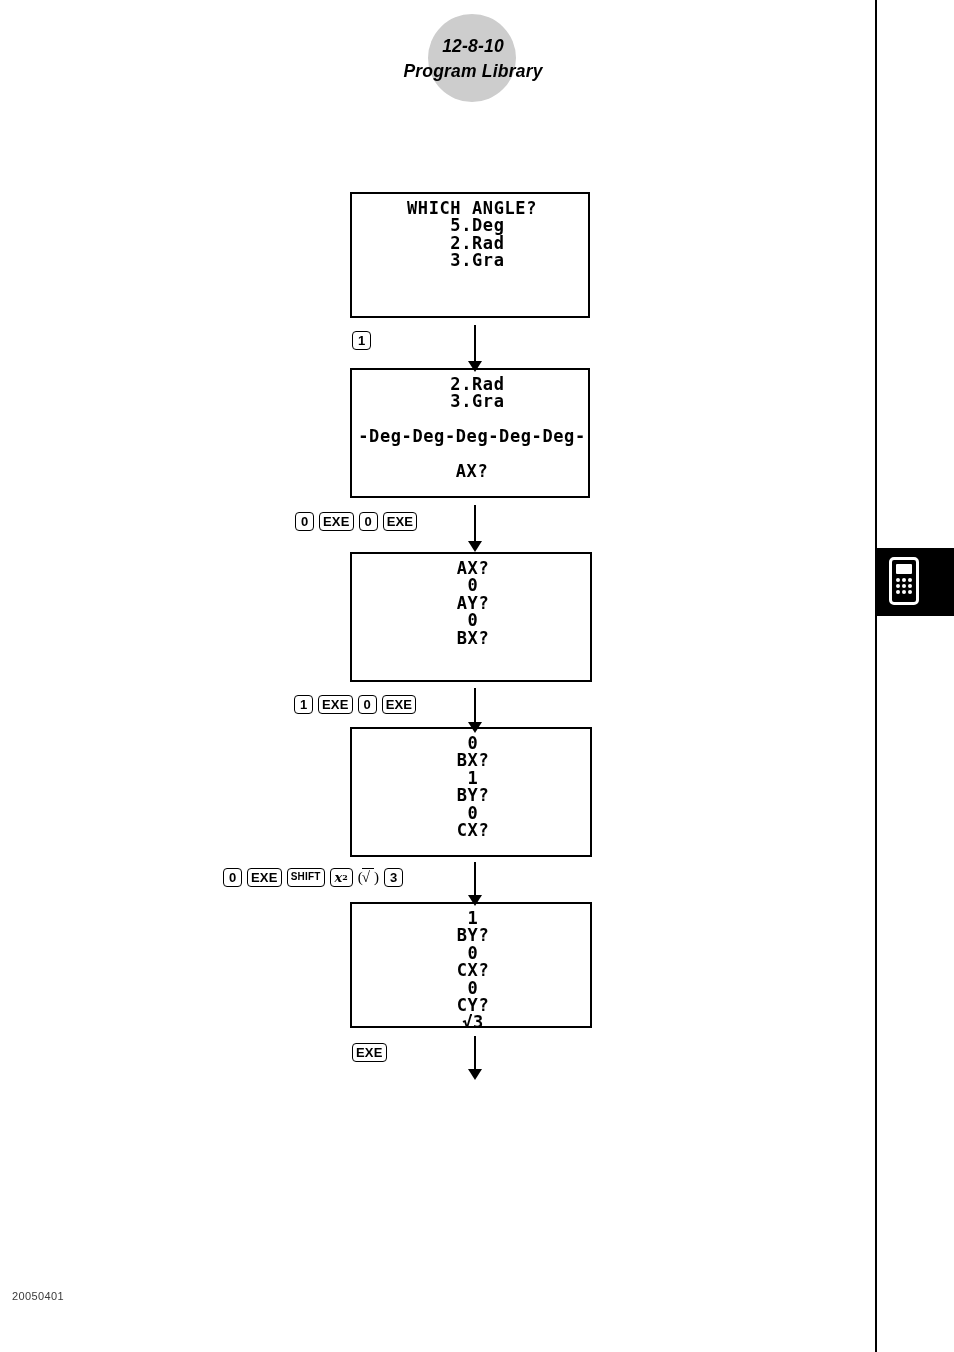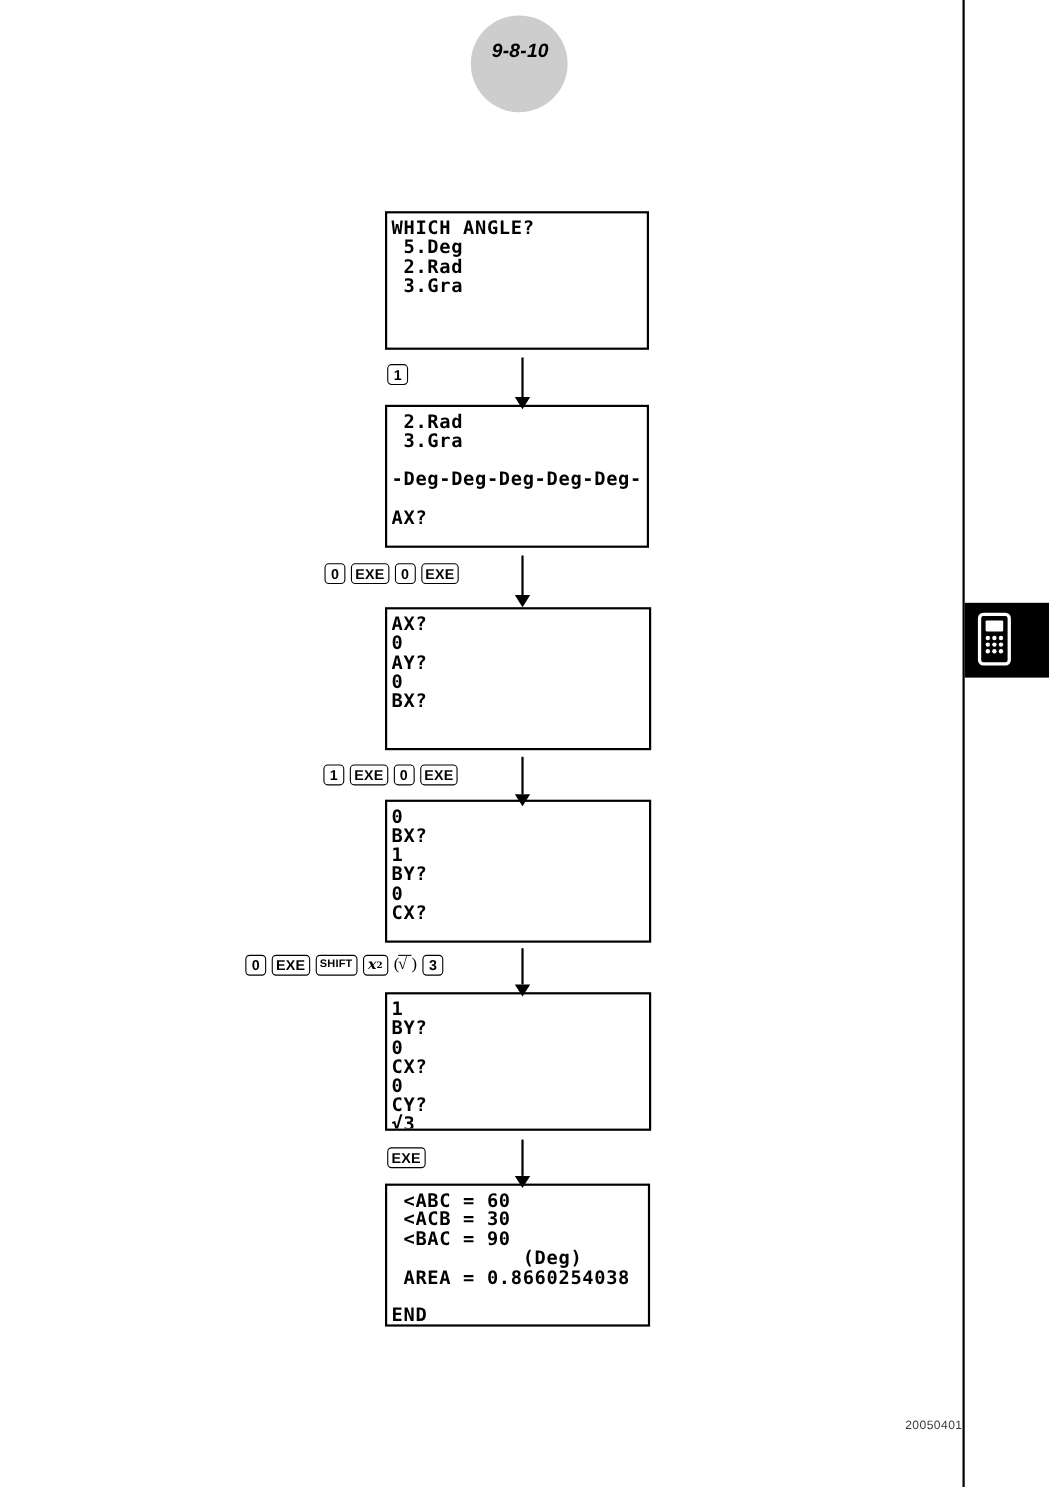--- a/index.html
+++ b/index.html
@@ -93,20 +93,21 @@
     letter-spacing: 0.2px;
   }
 
   
   #flow {
     position: absolute;
     left: 0;
     top: 0;
     width: 875px;
     height: 1076px;
+    text-align: center;
   }
 
   
   .lcd {
     position: absolute;
     border: 2px solid #000000;
     background: #ffffff;
     box-sizing: border-box;
     padding: 6px 0 0 4px;
     font-family: "DejaVu Sans Mono", "Liberation Mono", monospace;
@@ -189,24 +190,25 @@
     padding: 0 4px 0 0;
     margin-left: -1px;
   }
 
   
   #footer {
     position: absolute;
     left: 0;
     top: 1290px;
     width: 875px;
-    text-align: right;
+    text-align: left;
     font-size: 11px;
     color: #3a3a3a;
     letter-spacing: 0.4px;
+    padding-left: 12px;
   }
 </style>
 </head>
 <body>
 
 <div id="page-rule"></div>
 
 <div id="chapter-tab">
   <span class="calc-glyph">
     <span class="calc-screen"></span>
@@ -219,30 +221,30 @@
         <i></i>
         <i></i>
         <i></i>
         <i></i>
     </span>
   </span>
 </div>
 
 <div id="header-badge"></div>
 <div id="header-text">
-  <div>9-8-10</div>
+  <div>12-8-10</div>
+  <div>Program Library</div>
 </div>
 
 <div id="flow">
     <div class="lcd" style="left: 350px; top: 192px; width: 240px; height: 126px;"><span class="ln">WHICH ANGLE?</span><span class="ln"> 5.Deg</span><span class="ln"> 2.Rad</span><span class="ln"> 3.Gra</span><span class="ln gap"></span><span class="ln gap"></span><span class="ln gap"></span></div>
     <div class="lcd" style="left: 350px; top: 368px; width: 240px; height: 130px;"><span class="ln"> 2.Rad</span><span class="ln"> 3.Gra</span><span class="ln gap"></span><span class="ln">-Deg-Deg-Deg-Deg-Deg-</span><span class="ln gap"></span><span class="ln">AX?</span><span class="ln gap"></span></div>
     <div class="lcd" style="left: 350px; top: 552px; width: 242px; height: 130px;"><span class="ln">AX?</span><span class="ln">0</span><span class="ln">AY?</span><span class="ln">0</span><span class="ln">BX?</span><span class="ln gap"></span><span class="ln gap"></span></div>
     <div class="lcd" style="left: 350px; top: 727px; width: 242px; height: 130px;"><span class="ln">0</span><span class="ln">BX?</span><span class="ln">1</span><span class="ln">BY?</span><span class="ln">0</span><span class="ln">CX?</span><span class="ln gap"></span></div>
     <div class="lcd" style="left: 350px; top: 902px; width: 242px; height: 126px;"><span class="ln">1</span><span class="ln">BY?</span><span class="ln">0</span><span class="ln">CX?</span><span class="ln">0</span><span class="ln">CY?</span><span class="ln">√3</span></div>
-    <div class="lcd" style="left: 350px; top: 1076px; width: 241px; height: 130px;"><span class="ln"> &lt;ABC = 60</span><span class="ln"> &lt;ACB = 30</span><span class="ln"> &lt;BAC = 90</span><span class="ln">           (Deg)</span><span class="ln"> AREA = 0.8660254038</span><span class="ln gap"></span><span class="ln">END</span></div>
     <div class="arrow" style="left: 468px; top: 325px; height: 47px;">
       <span class="shaft" style="height: 36px;"></span>
       <span class="head" style="top: 36px;"></span>
     </div>
     <div class="arrow" style="left: 468px; top: 505px; height: 47px;">
       <span class="shaft" style="height: 36px;"></span>
       <span class="head" style="top: 36px;"></span>
     </div>
     <div class="arrow" style="left: 468px; top: 688px; height: 45px;">
       <span class="shaft" style="height: 34px;"></span>

